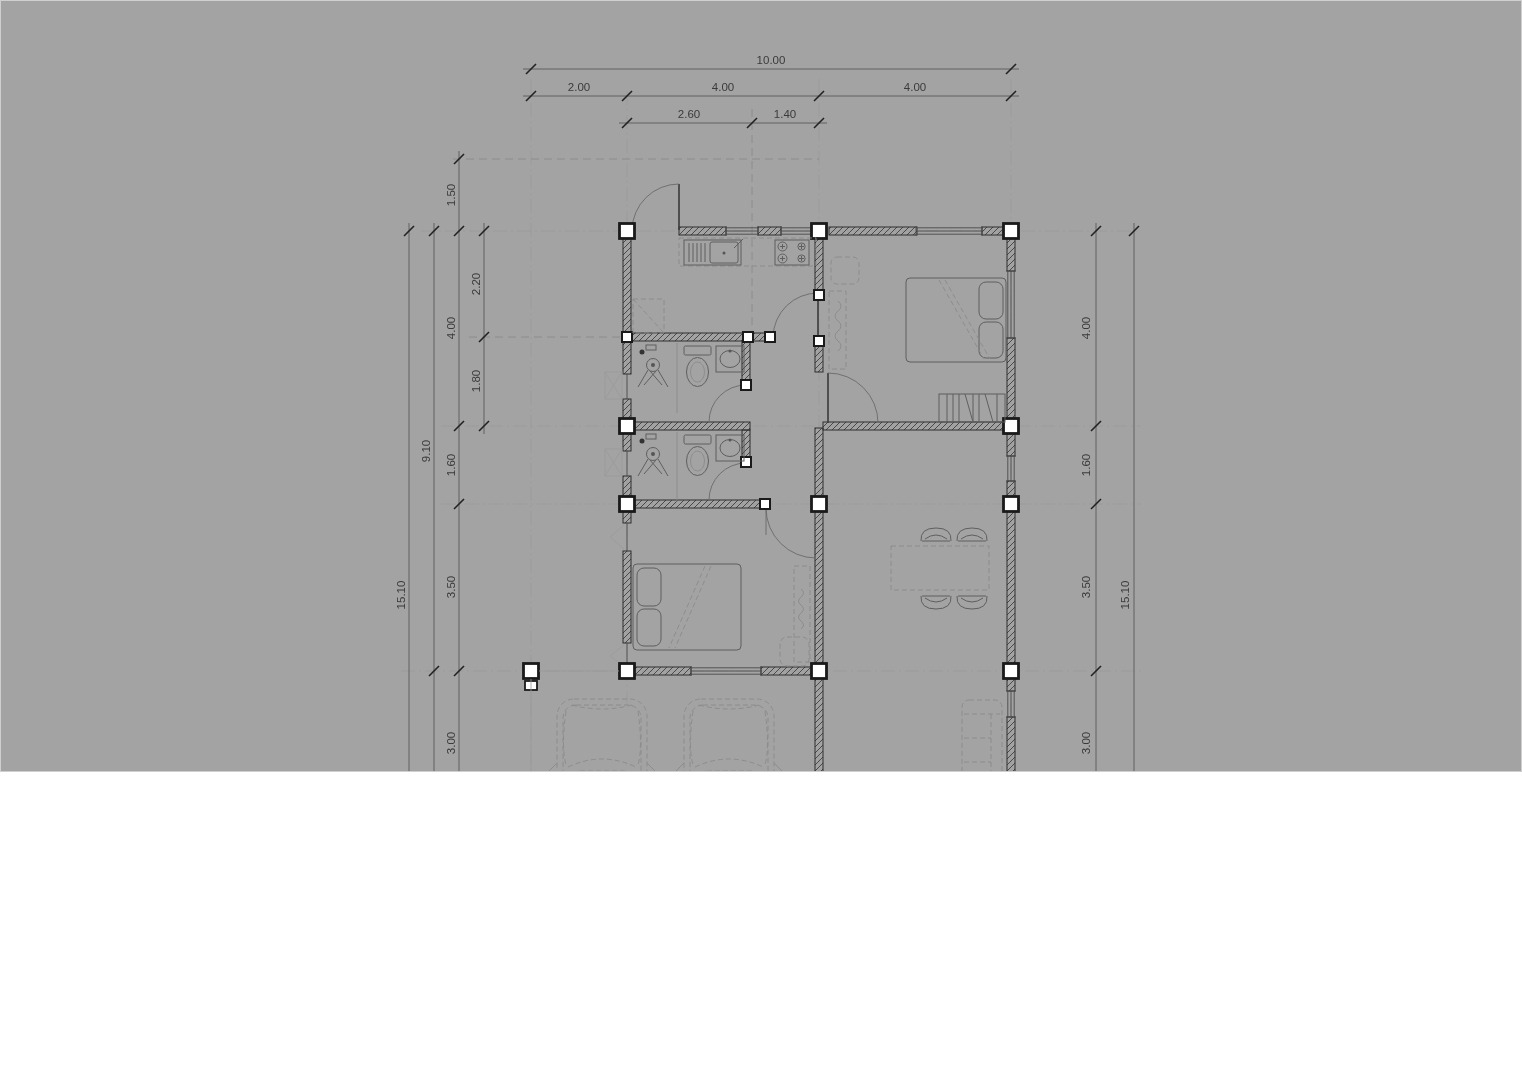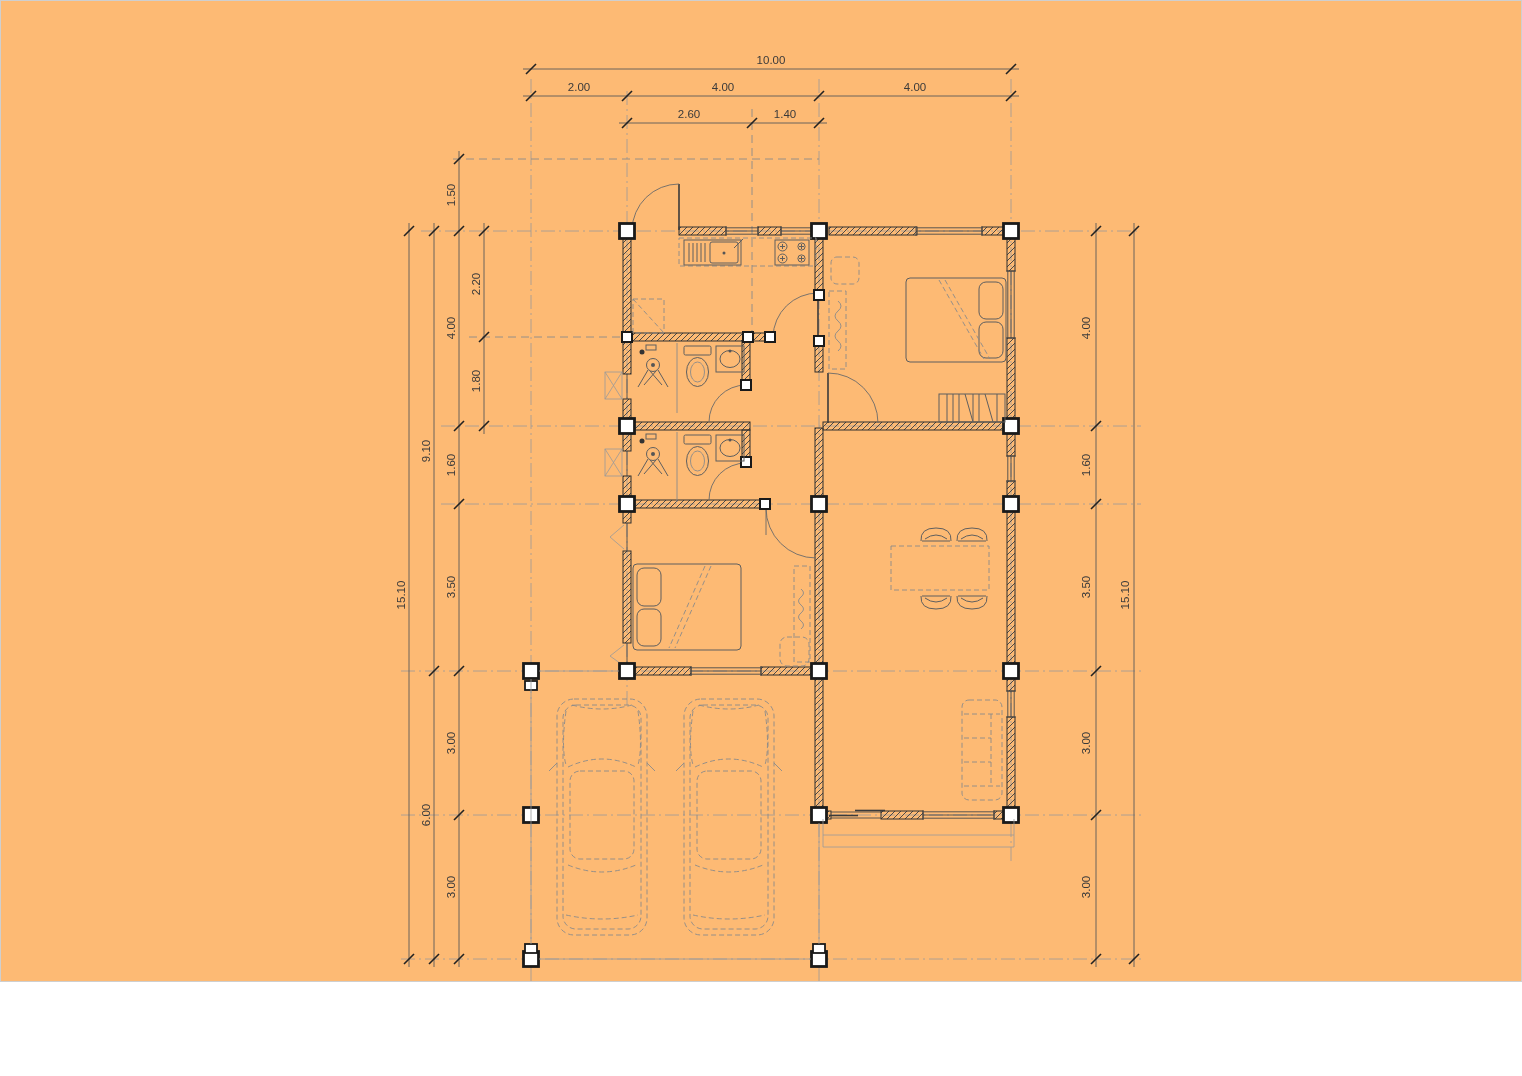--- a/index.html
+++ b/index.html
@@ -1,16 +1,16 @@
 <!DOCTYPE html>
 <html><head>
 <meta charset="utf-8">
 <style>
   html,body{margin:0;padding:0;background:#fff;}
-  #canvas{width:1522px;height:982px;position:relative;background:#fdba74;
+  #canvas{width:1522px;height:772px;position:relative;background:#a3a3a3;
           border:1px solid #cfcfcf;box-sizing:border-box;overflow:hidden;
           font-family:"Liberation Sans", sans-serif;}
   svg text{font-family:"Liberation Sans", sans-serif;font-size:11.5px;fill:#3a3a3a;}
   .dimline{stroke:#5a5a5a;stroke-width:0.9;fill:none;}
   .gridline{stroke:#9b9b9b;stroke-width:0.8;fill:none;stroke-dasharray:14 4 2 4;}
   .dashline{stroke:#8a8a8a;stroke-width:0.9;fill:none;stroke-dasharray:8 5;}
   .wall{fill:url(#hatch);stroke:#2e2e2e;stroke-width:1;}
   .winline{stroke:#4a4a4a;stroke-width:0.9;fill:none;}
   .door{stroke:#6a6a6a;stroke-width:0.9;fill:none;}
   .leaf{stroke:#3a3a3a;stroke-width:1.6;fill:none;}

